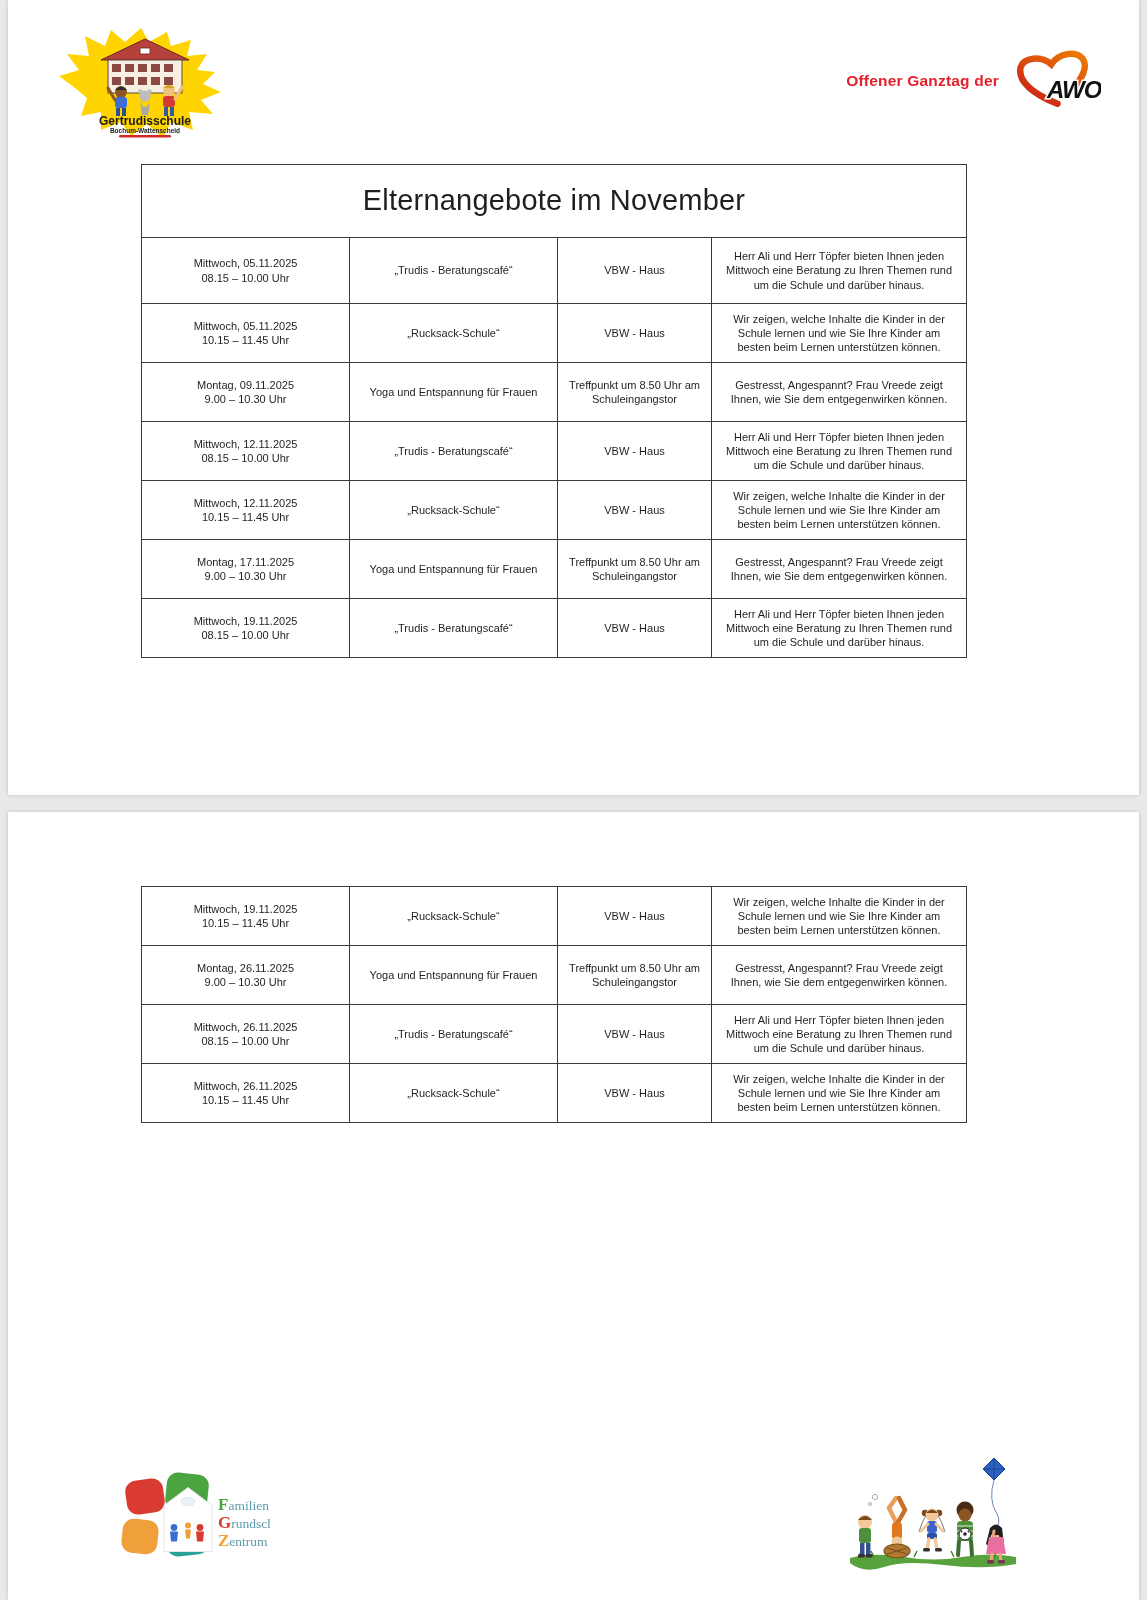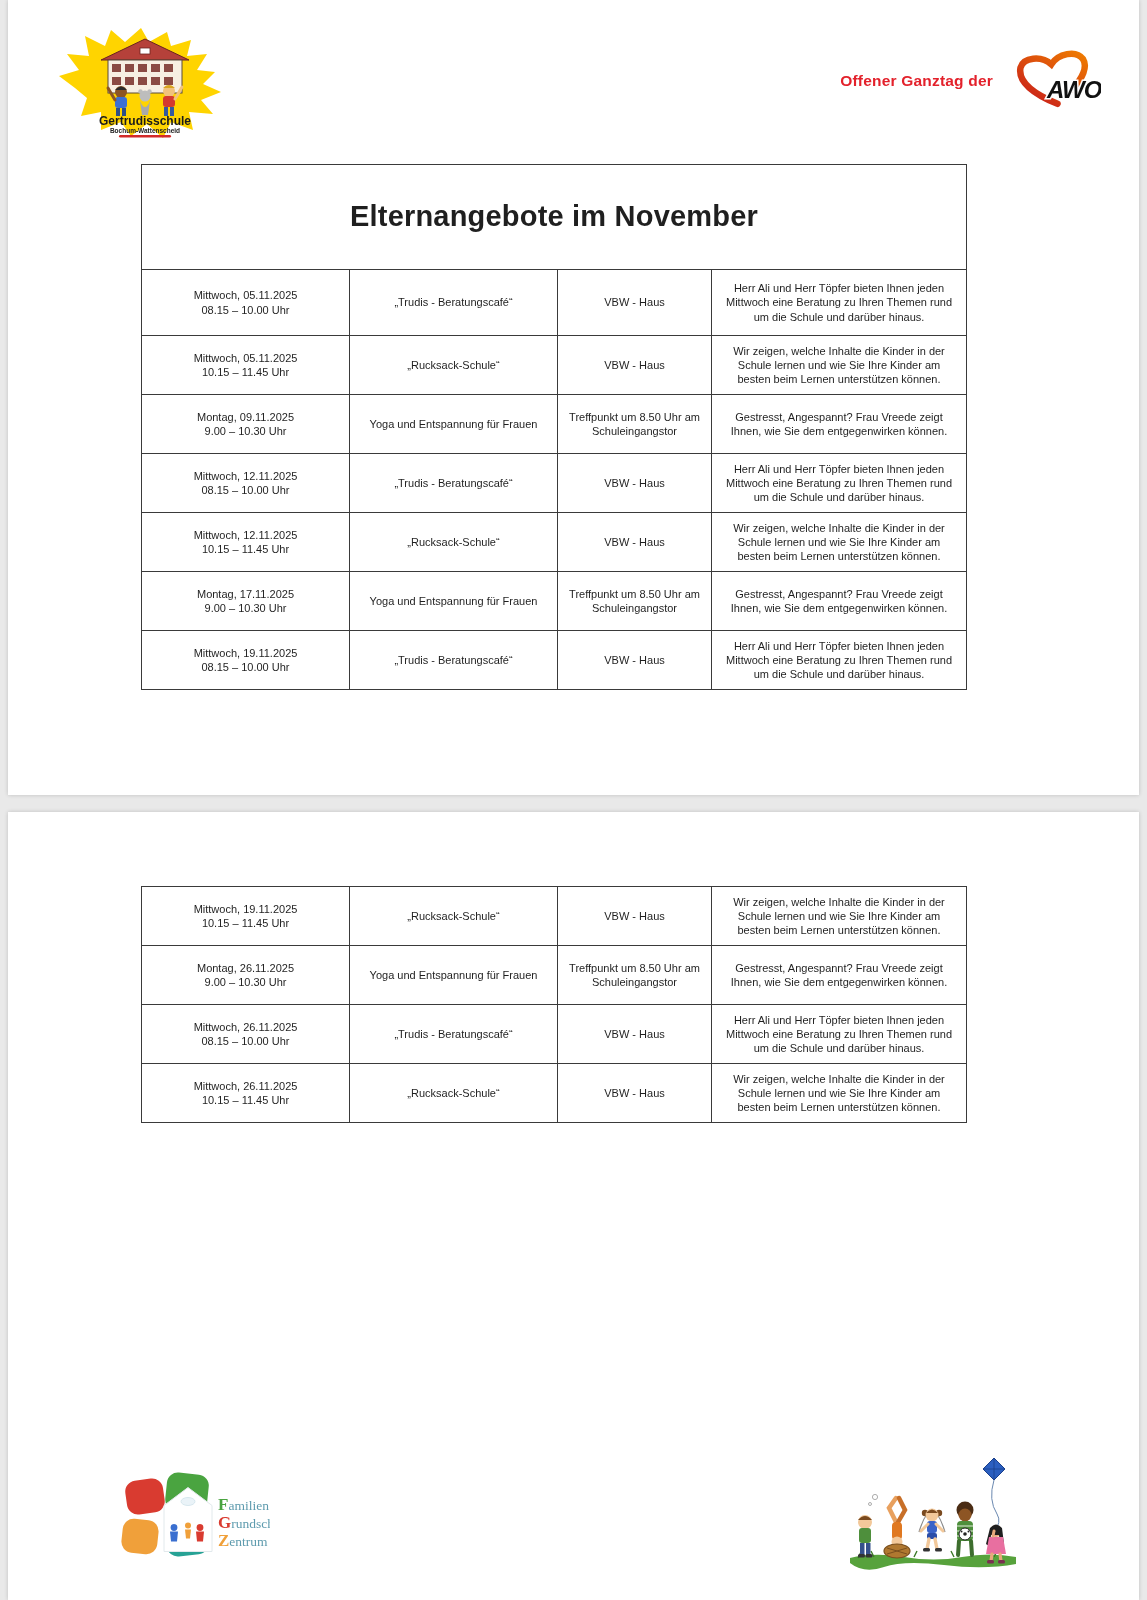--- a/index.html
+++ b/index.html
@@ -4,31 +4,31 @@
 <style>
   html,body{margin:0;padding:0;background:#e9e9e9;}
   .canvas{position:relative;width:1147px;height:1600px;overflow:hidden;
           font-family:"Liberation Sans",sans-serif;color:#1f1f1f;background:#e9e9e9;}
   .page{position:absolute;left:8px;right:8px;background:#fff;box-shadow:0 0 4px rgba(0,0,0,.18);}
   .page-1{top:0;height:795px;}
   .page-2{top:812px;height:788px;}
 
   
   .school-logo{position:absolute;left:37px;top:26px;width:200px;height:116px;}
-  .header-right{position:absolute;right:38px;top:48px;height:66px;display:flex;align-items:center;gap:16px;}
+  .header-right{position:absolute;right:38px;top:48px;height:66px;display:flex;align-items:center;gap:10px;}
   .ogs-text{font-weight:bold;font-size:15.5px;color:#e3212b;letter-spacing:.2px;}
   .awo-logo{width:92px;height:62px;}
 
   
   .offers-table{position:absolute;left:133px;width:825px;border-collapse:collapse;table-layout:fixed;}
   .table-p1{top:164px;}
   .table-p2{top:74px;}
   .offers-table td,.offers-table th{border:1px solid #3a3a3a;text-align:center;vertical-align:middle;
       padding:3px 8px;font-size:11px;line-height:1.3;font-weight:normal;}
-  .offers-table th.title-cell{height:72px;font-size:29px;font-weight:bold;letter-spacing:.2px;padding:16px 8px;}
+  .offers-table th.title-cell{height:72px;font-size:29px;font-weight:normal;letter-spacing:.2px;padding:0 8px;}
   .offers-table tbody tr{height:59px;}
   .table-p1 tbody tr:first-child{height:66px;}
   .cell-line{display:block;}
 
   
   .fgz-logo{position:absolute;left:102px;top:648px;width:160px;height:115px;}
   .kids-art{position:absolute;left:836px;top:640px;width:178px;height:125px;}
 </style>
 </head>
 <body>

